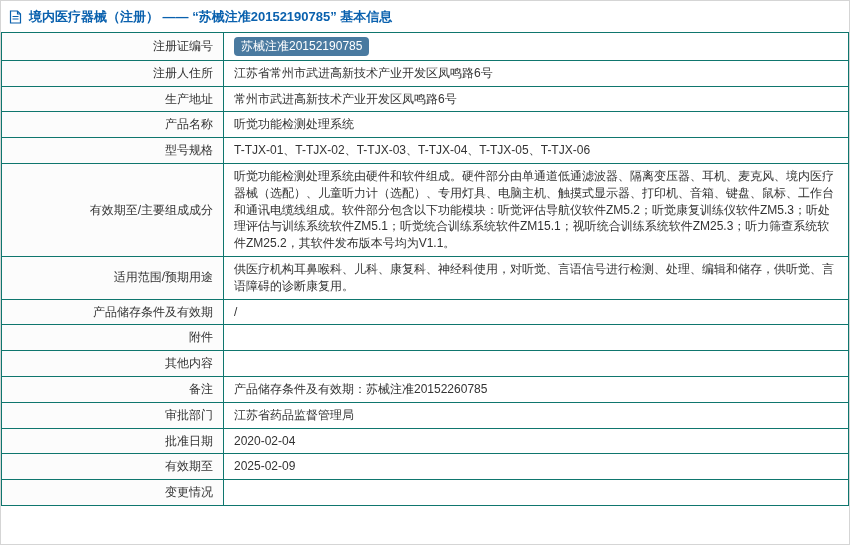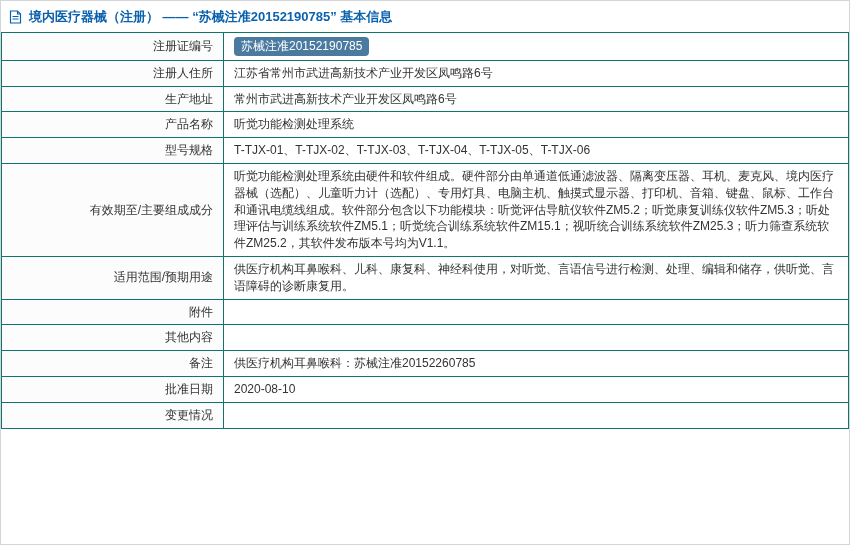--- a/index.html
+++ b/index.html
@@ -97,34 +97,46 @@
       </tr>
       <tr>
         <td class="cell-label">有效期至/主要组成成分</td>
         <td class="cell-value">听觉功能检测处理系统由硬件和软件组成。硬件部分由单通道低通滤波器、隔离变压器、耳机、麦克风、境内医疗器械（选配）、儿童听力计（选配）、专用灯具、电脑主机、触摸式显示器、打印机、音箱、键盘、鼠标、工作台和通讯电缆线组成。软件部分包含以下功能模块：听觉评估导航仪软件ZM5.2；听觉康复训练仪软件ZM5.3；听处理评估与训练系统软件ZM5.1；听觉统合训练系统软件ZM15.1；视听统合训练系统软件ZM25.3；听力筛查系统软件ZM25.2，其软件发布版本号均为V1.1。</td>
       </tr>
       <tr>
         <td class="cell-label">适用范围/预期用途</td>
         <td class="cell-value">供医疗机构耳鼻喉科、儿科、康复科、神经科使用，对听觉、言语信号进行检测、处理、编辑和储存，供听觉、言语障碍的诊断康复用。</td>
       </tr>
       <tr>
+        <td class="cell-label">产品储存条件及有效期</td>
+        <td class="cell-value">/</td>
+      </tr>
+      <tr>
         <td class="cell-label">附件</td>
         <td class="cell-value"></td>
       </tr>
       <tr>
         <td class="cell-label">其他内容</td>
         <td class="cell-value"></td>
       </tr>
       <tr>
         <td class="cell-label">备注</td>
-        <td class="cell-value">供医疗机构耳鼻喉科：苏械注准20152260785</td>
+        <td class="cell-value">产品储存条件及有效期：苏械注准20152260785</td>
+      </tr>
+      <tr>
+        <td class="cell-label">审批部门</td>
+        <td class="cell-value">江苏省药品监督管理局</td>
       </tr>
       <tr>
         <td class="cell-label">批准日期</td>
-        <td class="cell-value">2020-08-10</td>
+        <td class="cell-value">2020-02-04</td>
+      </tr>
+      <tr>
+        <td class="cell-label">有效期至</td>
+        <td class="cell-value">2025-02-09</td>
       </tr>
       <tr>
         <td class="cell-label">变更情况</td>
         <td class="cell-value"></td>
       </tr>
 
     </tbody>
   </table>
 
 </div>

